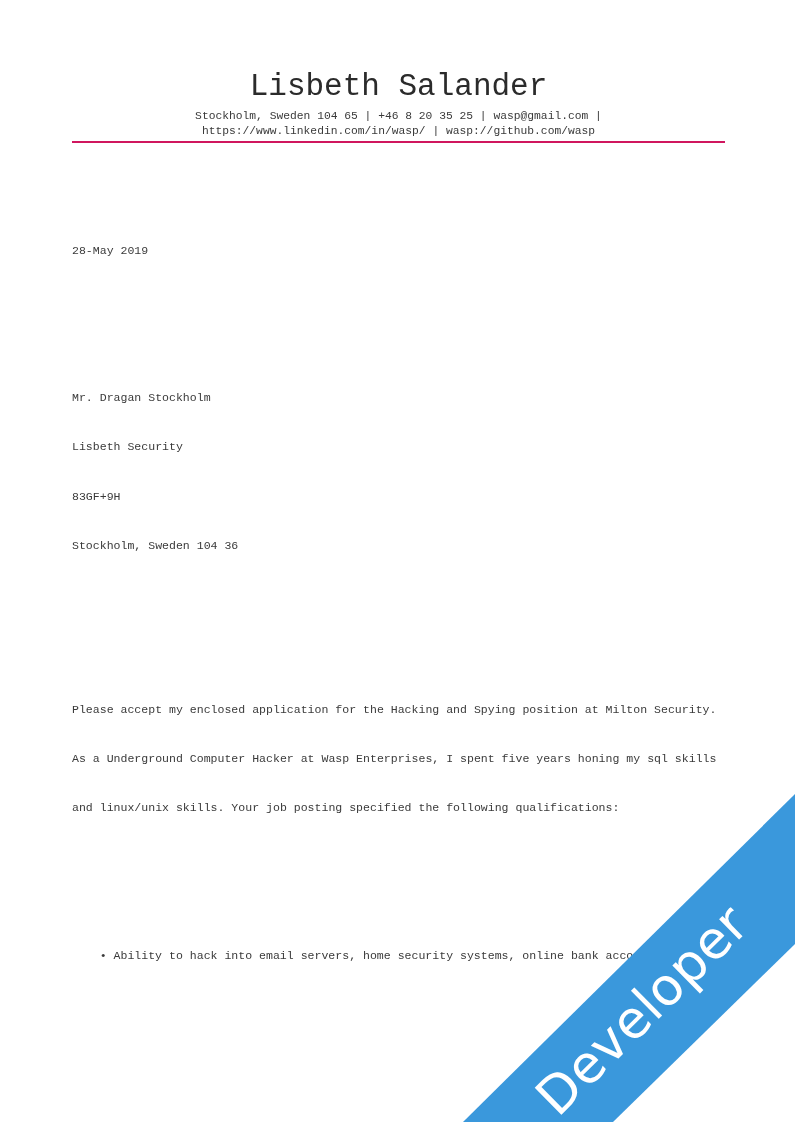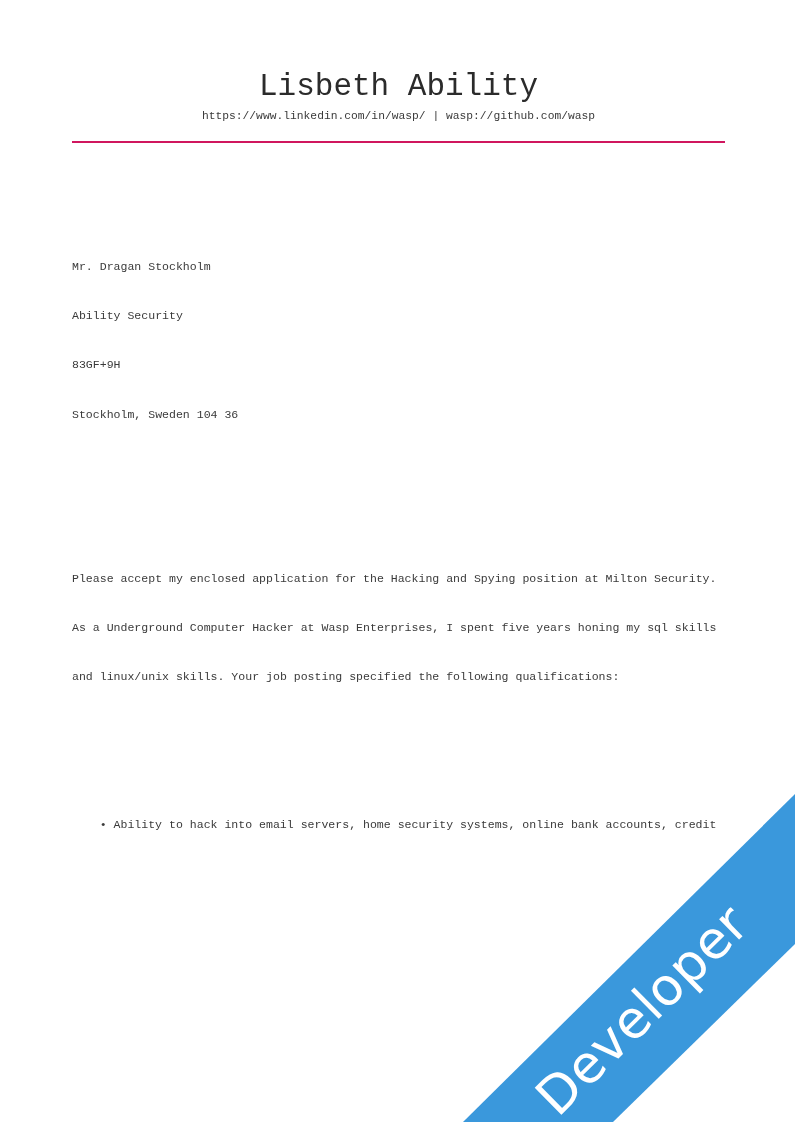--- a/index.html
+++ b/index.html
@@ -82,33 +82,37 @@
       white-space: nowrap;
       letter-spacing: 0.5px;
     }
   </style>
 </head>
 <body>
 
 <div class="page">
 
   <div class="header">
-    <h1 class="name">Lisbeth Ability</h1>
+    <h1 class="name">Lisbeth Salander</h1>
     <div class="contact">
+      <div>Stockholm, Sweden 104 65 | +46 8 20 35 25 | wasp@gmail.com |</div>
       <div>https://www.linkedin.com/in/wasp/ | wasp://github.com/wasp</div>
     </div>
   </div>
 
   <div class="rule"></div>
 
   <div class="body">
+    <div class="block">
+      <span class="line">28-May 2019</span>
+    </div>
 
     <div class="block">
       <span class="line">Mr. Dragan Stockholm</span>
-      <span class="line">Ability Security</span>
+      <span class="line">Lisbeth Security</span>
       <span class="line">83GF+9H</span>
       <span class="line">Stockholm, Sweden 104 36</span>
     </div>
 
 
     <div class="block">
       <span class="line">Please accept my enclosed application for the Hacking and Spying position at Milton Security.</span>
       <span class="line">As a Underground Computer Hacker at Wasp Enterprises, I spent five years honing my sql skills</span>
       <span class="line">and linux/unix skills. Your job posting specified the following qualifications:</span>
     </div>

